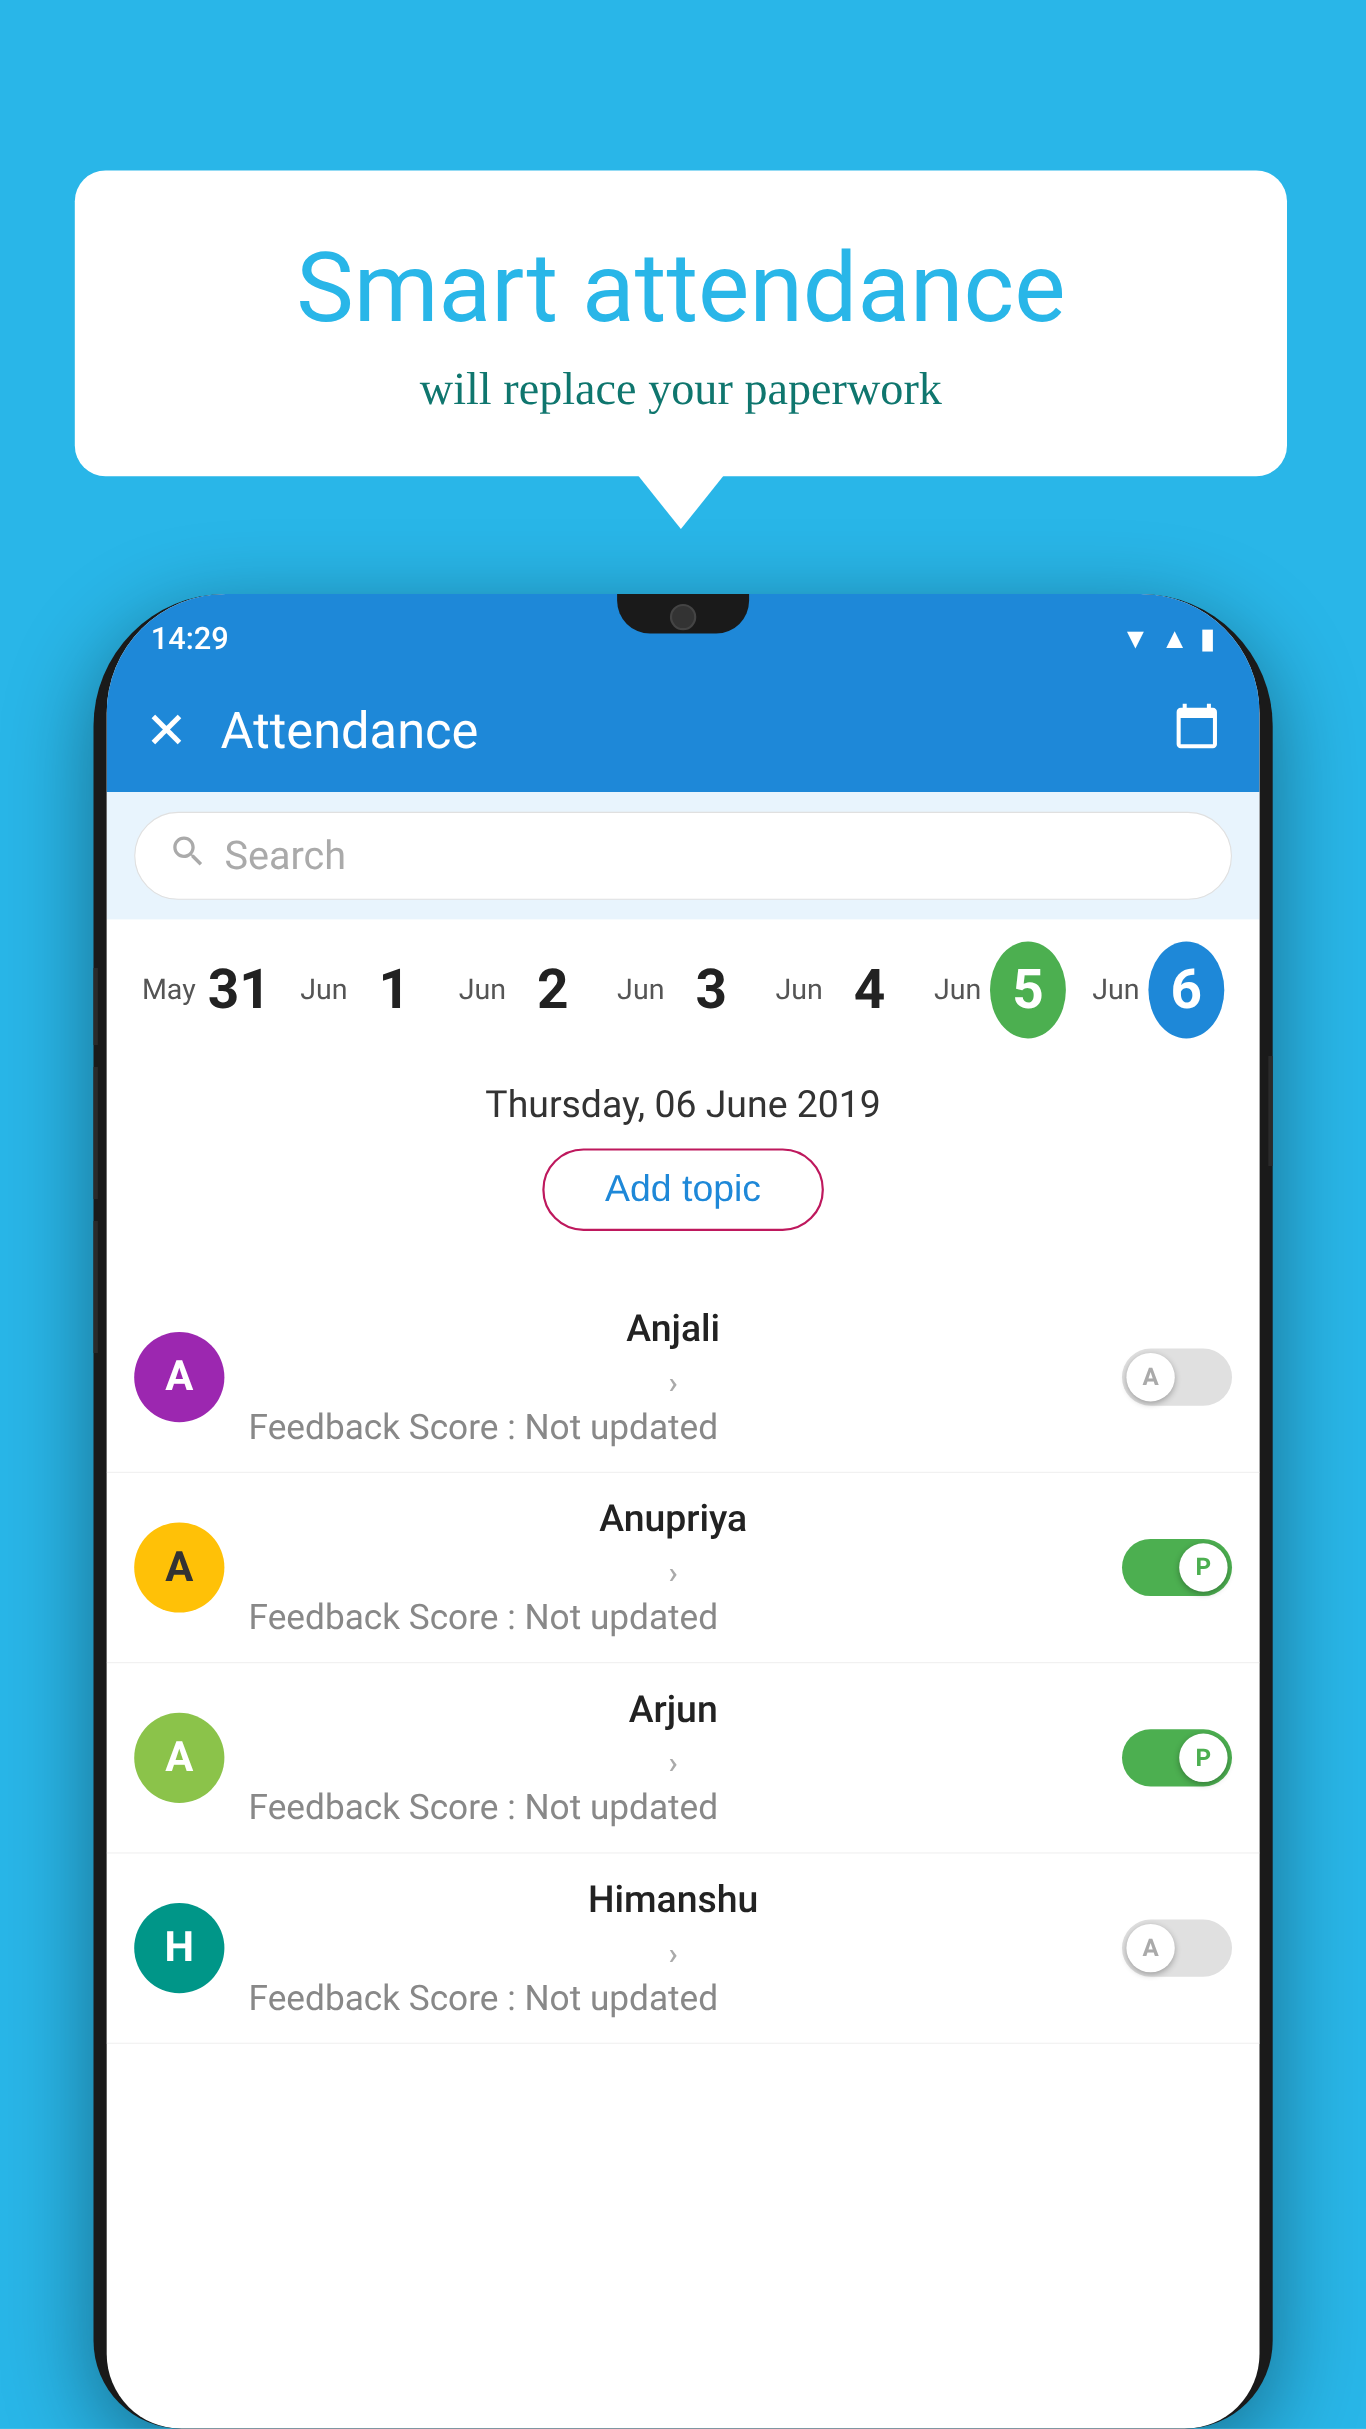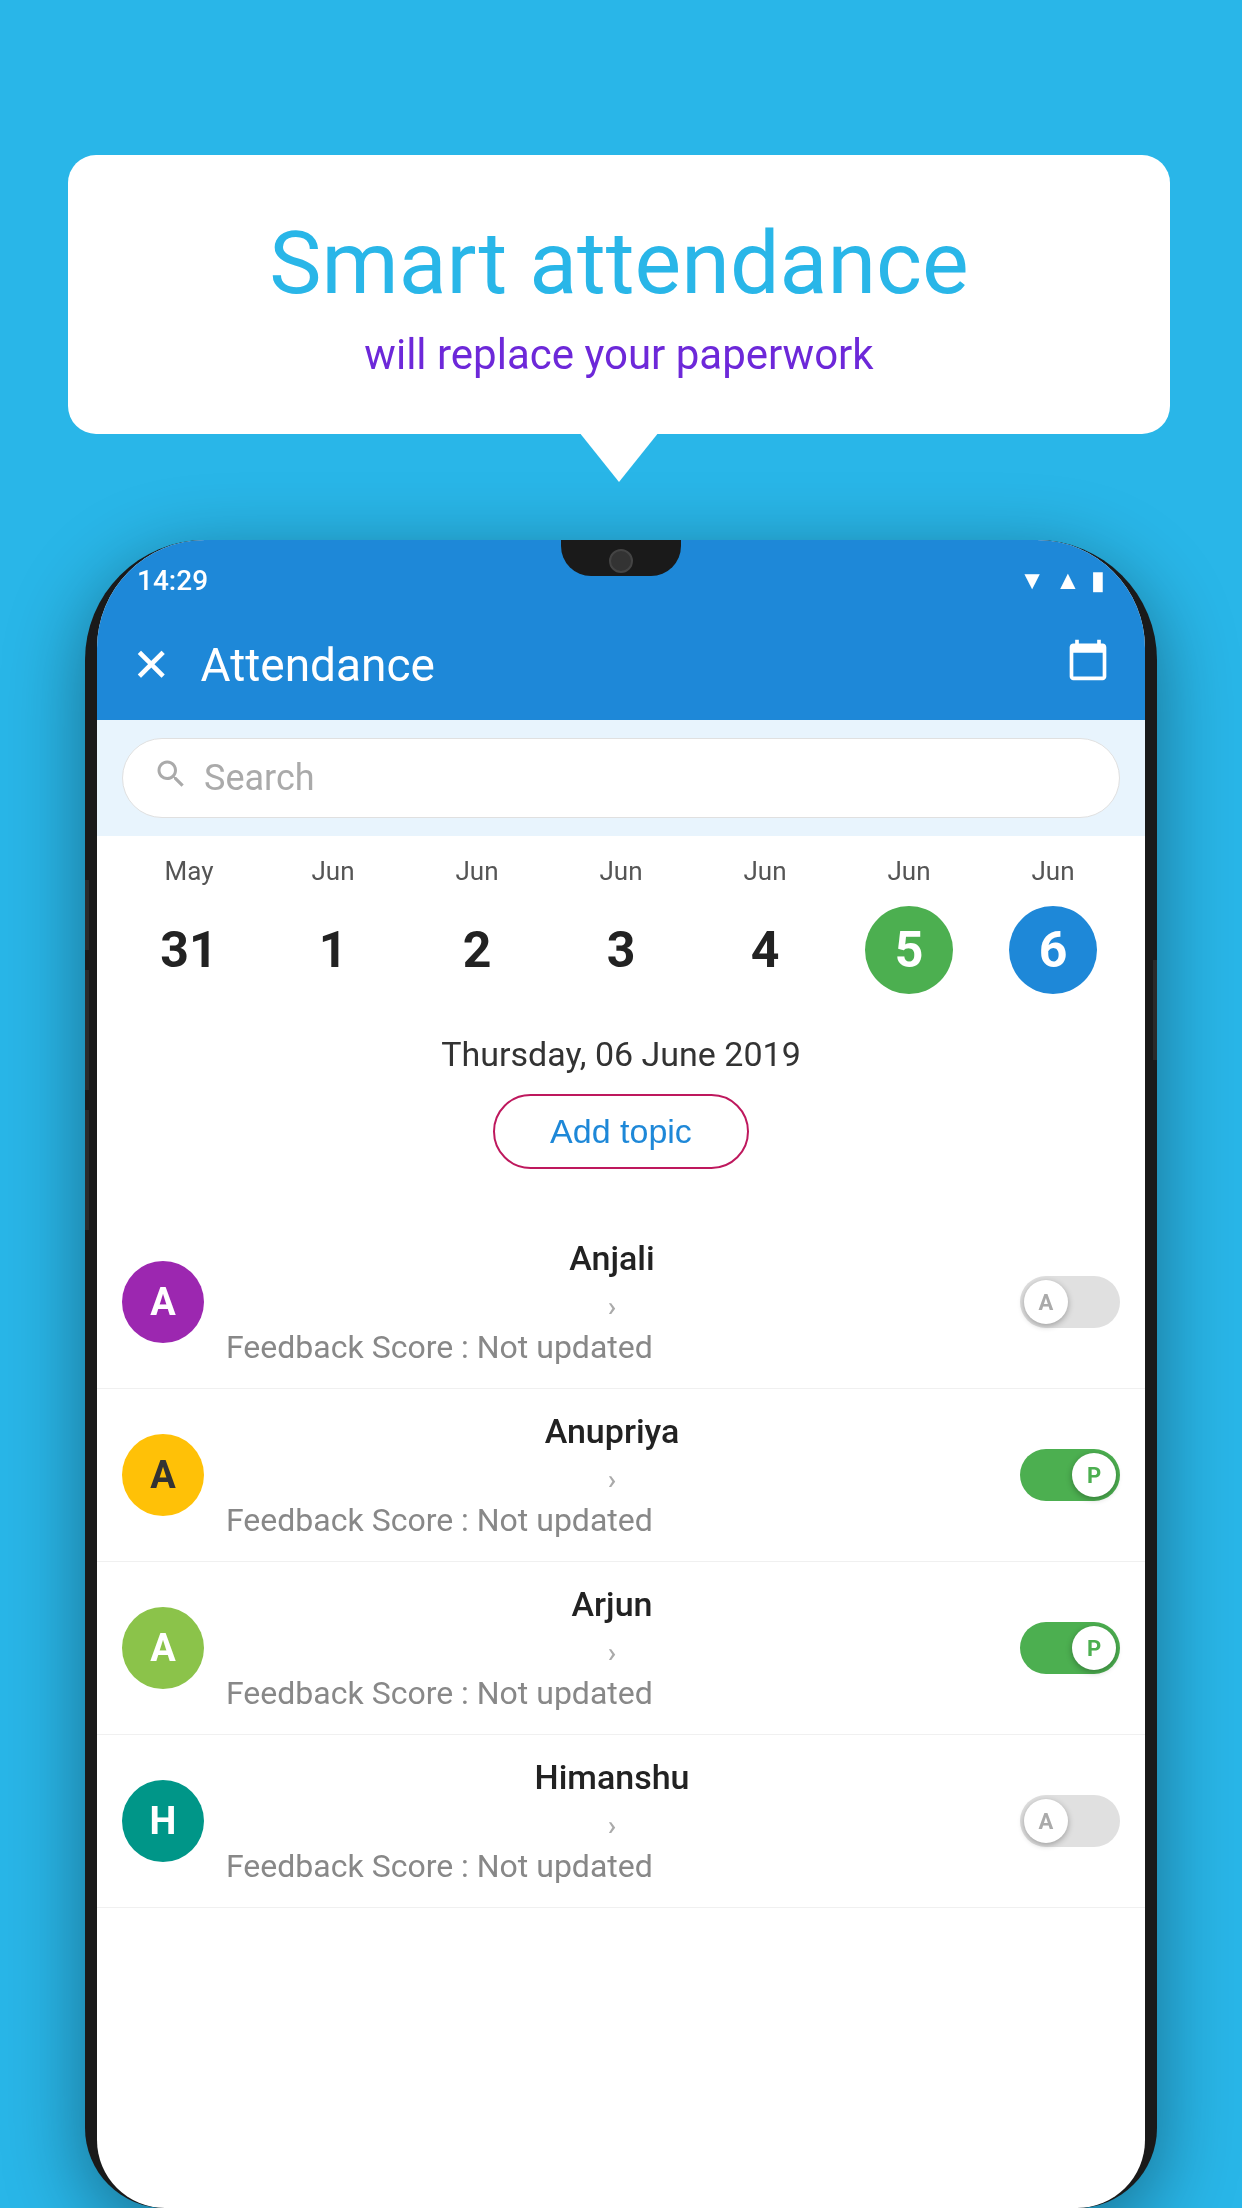--- a/index.html
+++ b/index.html
@@ -45,22 +45,23 @@
     .speech-title {
       font-size: 88px;
       color: #29b6e8;
       font-weight: 400;
       margin-bottom: 18px;
       line-height: 1.1;
     }
 
     .speech-subtitle {
       font-size: 42px;
-      color: #6d28d9;
+      color: #0f766e;
       font-weight: 400;
+      font-family: Liberation Serif, serif;
     }
 
     
     .phone-frame {
       position: absolute;
       top: 540px;
       left: 85px;
       right: 85px;
       bottom: 0;
       background: #1a1a1a;
@@ -191,23 +192,22 @@
     .calendar-row {
       display: flex;
       align-items: flex-end;
       justify-content: space-around;
       padding: 20px 20px 15px;
       background: white;
     }
 
     .date-col {
       display: flex;
-      flex-direction: column;
-      align-items: center;
-      gap: 20px;
+      align-items: center;
+      gap: 8px;
       width: 120px;
     }
 
     .date-month {
       font-size: 26px;
       color: #555;
       font-weight: 400;
     }
 
     .date-num {

